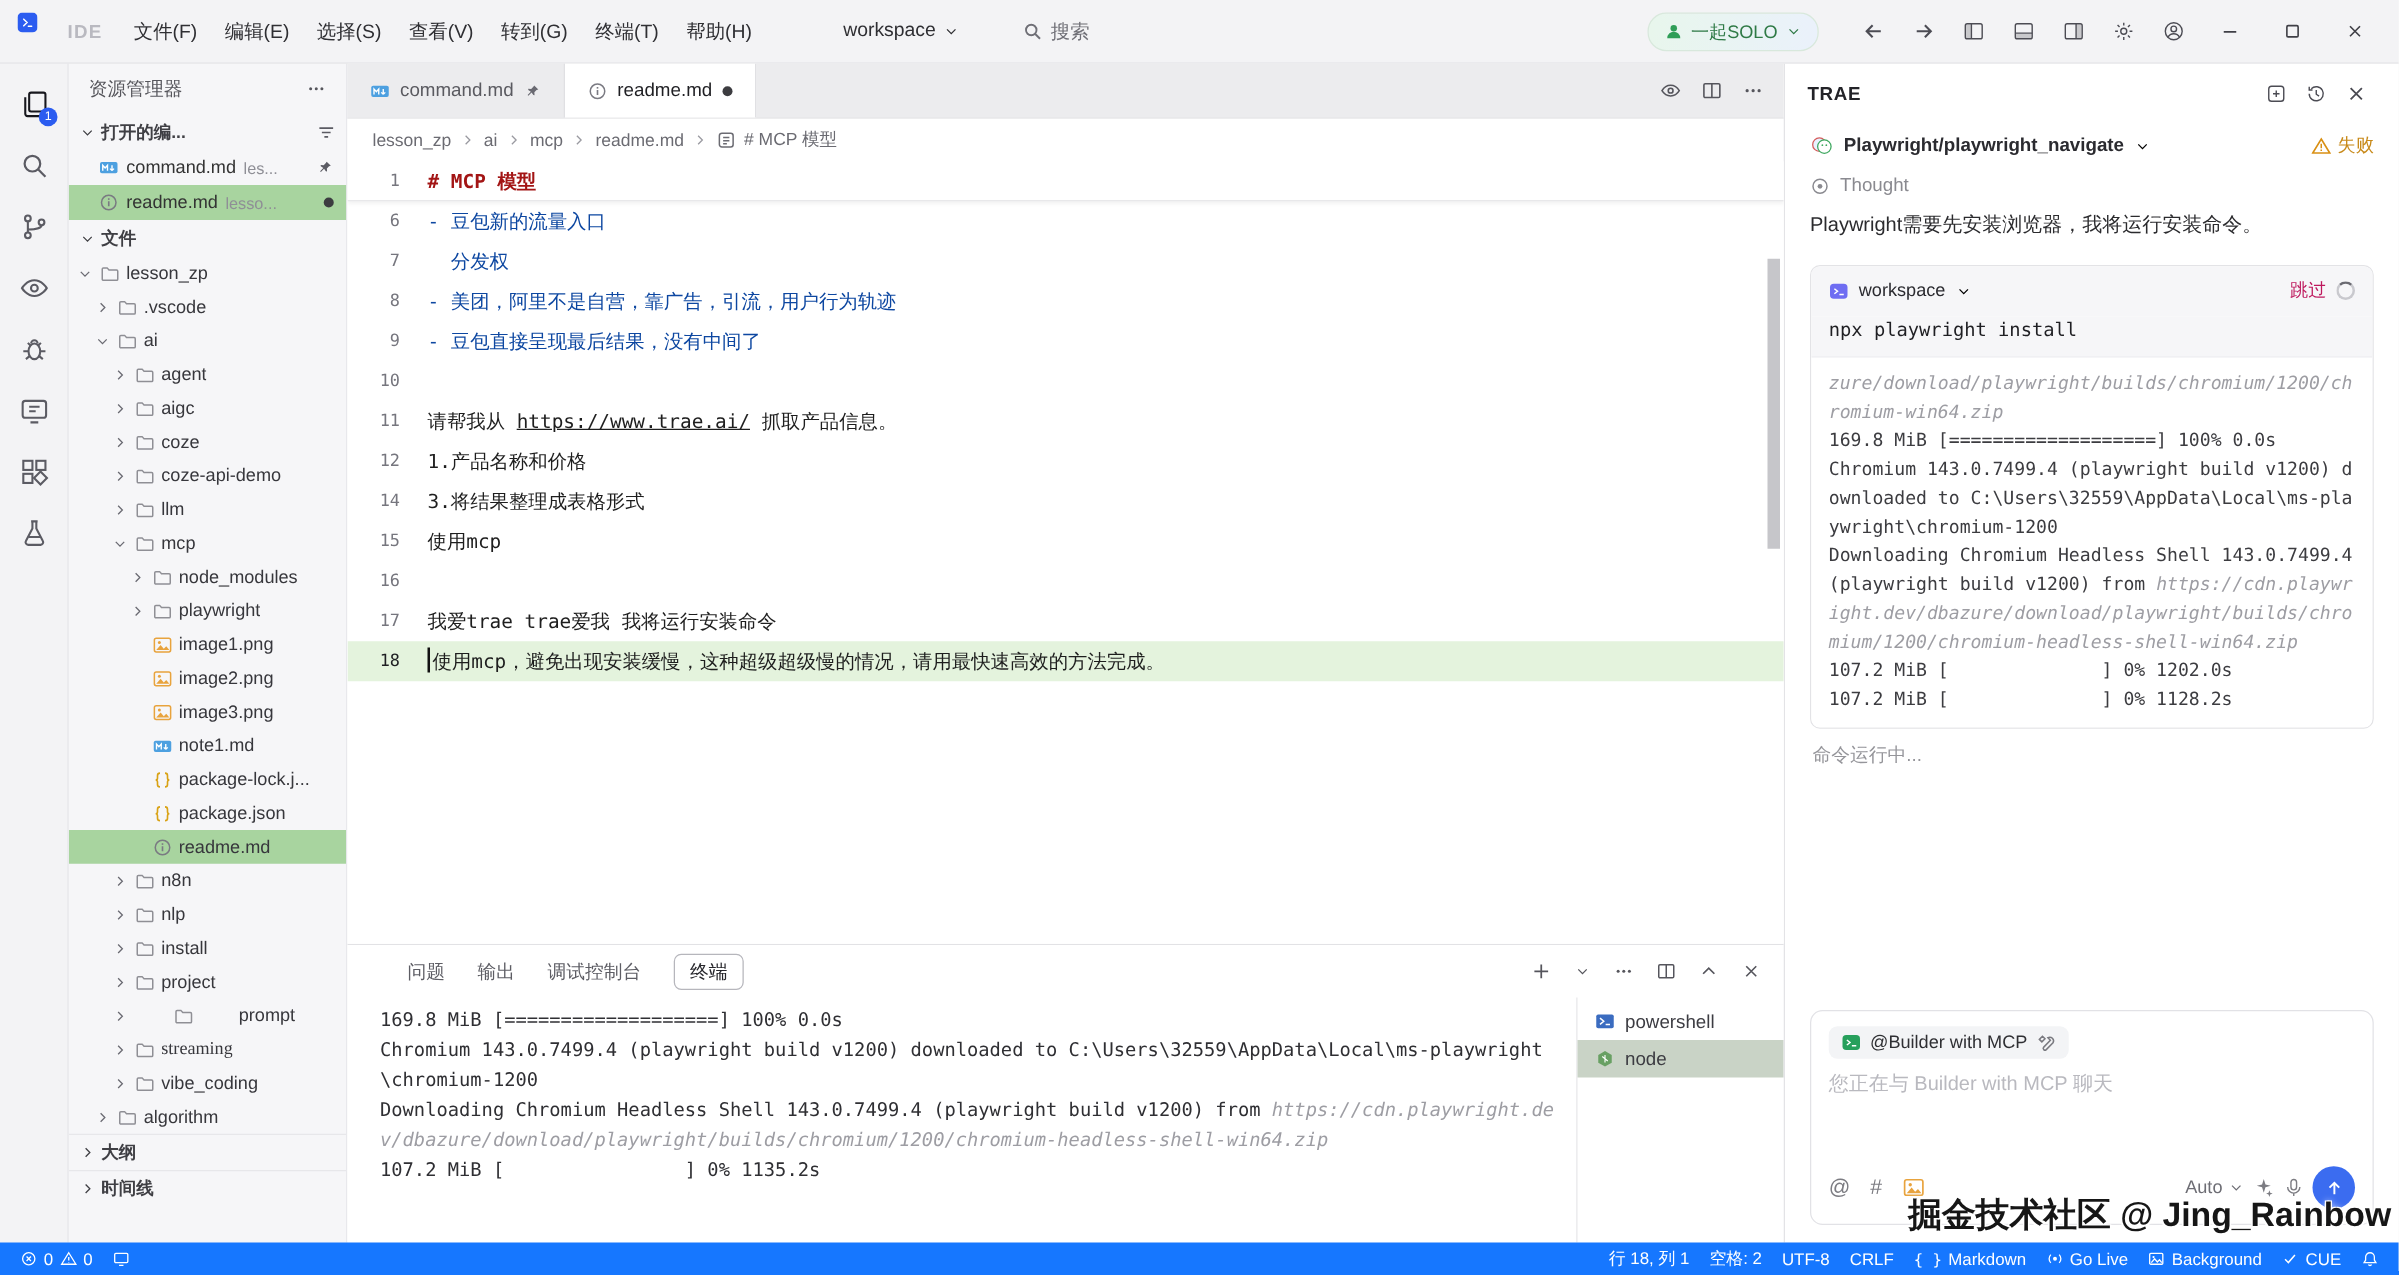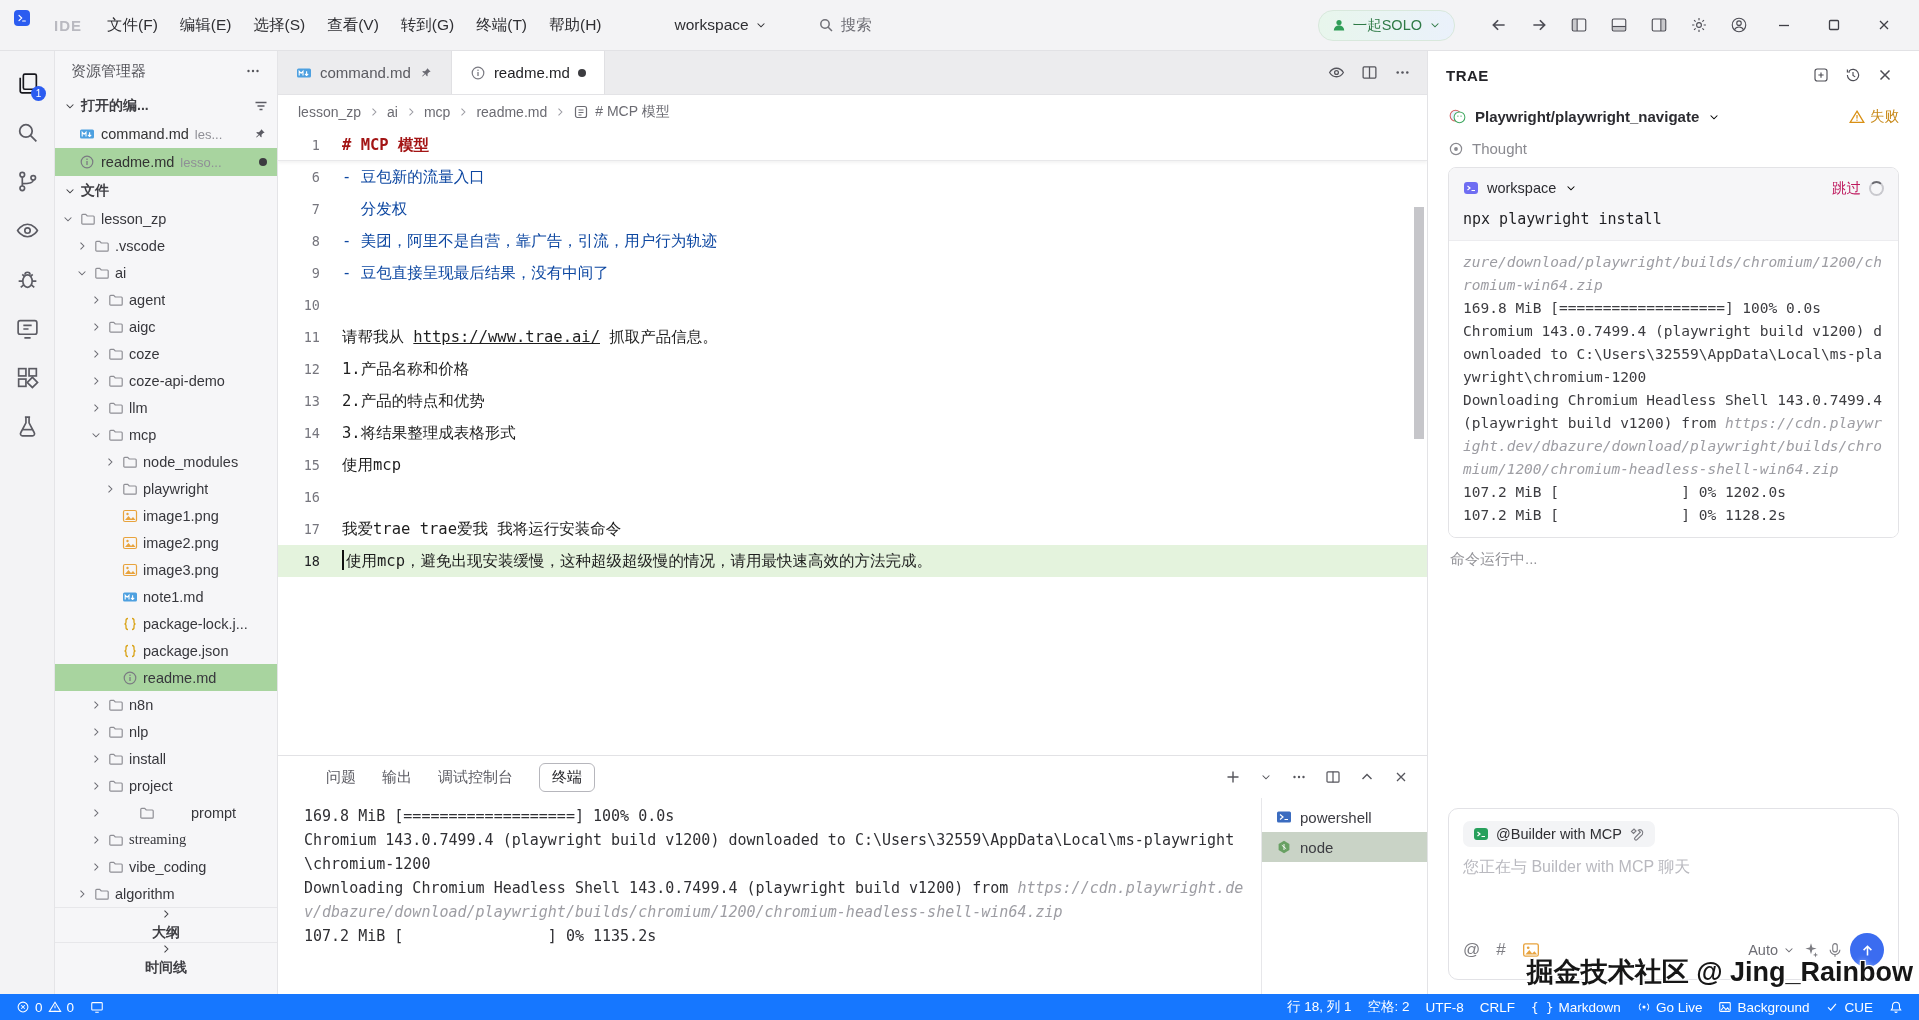--- a/index.html
+++ b/index.html
@@ -38,21 +38,21 @@
 .ab-item{width:40px;height:40px;display:flex;align-items:center;justify-content:center;color:#5b5b63;position:relative;}
 .ab-item.active{color:#17171d;}
 .ab-item .ic svg{width:25px;height:25px;}
 .ab-badge{position:absolute;bottom:2px;right:1px;min-width:15px;height:15px;border-radius:8px;background:#2b5cf0;color:#fff;font-size:10px;display:flex;align-items:center;justify-content:center;padding:0 3px;}
 
 
 .sidebar{flex:0 0 223px;background:#f6f6f8;border-right:1px solid #e4e4e7;display:flex;flex-direction:column;min-height:0;overflow:hidden;}
 .sb-title-row{flex:0 0 40px;display:flex;align-items:center;justify-content:space-between;padding:0 16px;color:#56565c;font-size:15px;}
 .section-header{flex:0 0 29px;display:flex;align-items:center;gap:4px;padding:0 8px;font-size:14px;font-weight:bold;color:#3f3f44;}
 .section-header .right{margin-left:auto;color:#5b5b63;}
-.section-header.bordered{border-top:1px solid #e7e7ea;flex-direction:column;}
+.section-header.bordered{border-top:1px solid #e7e7ea;}
 .oe-row{height:28px;display:flex;align-items:center;gap:6px;padding:0 10px 0 24px;font-size:14.5px;color:#333;white-space:nowrap;}
 .oe-row.selected{background:#a8d49f;}
 .oe-row .fsuffix{color:#8f8f96;font-size:13px;overflow:hidden;text-overflow:ellipsis;}
 .oe-row .right{margin-left:auto;color:#5b5b63;}
 .mod-dot{width:8px;height:8px;border-radius:50%;background:#3c3c40;flex:0 0 8px;}
 .tree{flex:0 0 auto;overflow:hidden;}
 .tree-row{height:27px;display:flex;align-items:center;gap:5px;font-size:14.5px;color:#37373c;white-space:nowrap;}
 .tree-row.selected{background:#a8d49f;}
 .tree-row .fname{overflow:hidden;text-overflow:ellipsis;}
 .tree-row .ic{color:#6a6a72;}
@@ -846,24 +846,20 @@
             </div>
             <div class="code-line">
               <span class="ln">11</span>
               <span class="lt"><span class="seg-plain">请帮我从 </span><span class="seg-link">https://www.trae.ai/</span><span class="seg-plain"> 抓取产品信息。</span></span>
             </div>
             <div class="code-line">
               <span class="ln">12</span>
               <span class="lt"><span class="seg-plain">1.产品名称和价格</span></span>
             </div>
             <div class="code-line">
-              <span class="ln">13</span>
-              <span class="lt"><span class="seg-plain">2.产品的特点和优势</span></span>
-            </div>
-            <div class="code-line">
               <span class="ln">14</span>
               <span class="lt"><span class="seg-plain">3.将结果整理成表格形式</span></span>
             </div>
             <div class="code-line">
               <span class="ln">15</span>
               <span class="lt"><span class="seg-plain">使用mcp</span></span>
             </div>
             <div class="code-line">
               <span class="ln">16</span>
               <span class="lt"></span>
@@ -1004,20 +1000,21 @@
       </div>
       <div class="rp-thought">
         <span class="ic sm">
             <svg viewBox="0 0 16 16" fill="none" stroke="currentColor" stroke-width="1.2">
               <circle cx="8" cy="8" r="5.6"></circle>
               <circle cx="8" cy="8" r="1.9" fill="currentColor" stroke="none"></circle>
             </svg>
           </span>
         <span>Thought</span>
       </div>
+      <div class="rp-para">Playwright需要先安装浏览器，我将运行安装命令。</div>
       <div class="rp-card">
         <div class="rp-card-header">
           <span class="ic sm">
               <svg viewBox="0 0 16 16">
                 <rect x="1" y="2" width="14" height="12" rx="3" fill="#6f6df2"></rect>
                 <path d="M4.5 6l2.5 2-2.5 2M8.5 10.5H12" stroke="#fff" stroke-width="1.2" fill="none"></path>
               </svg>
             </span>
           <span class="rp-host">workspace</span>
           <span class="ic xs">

